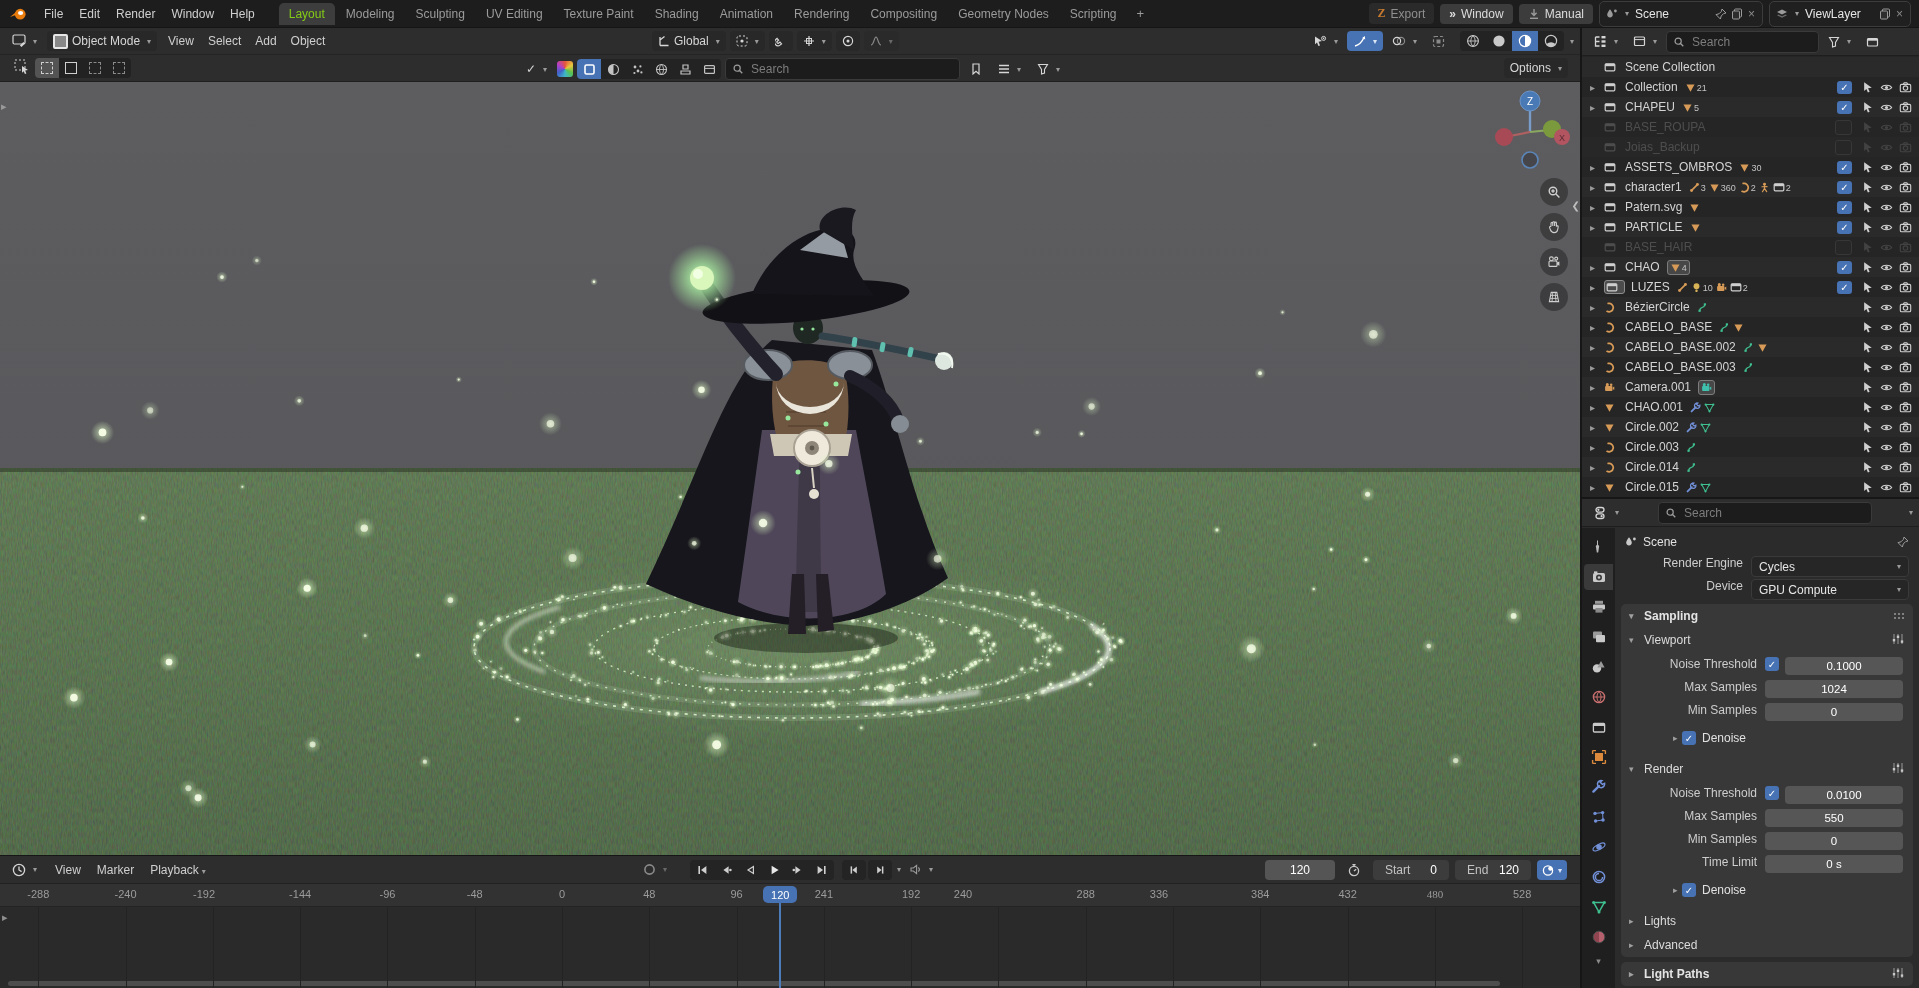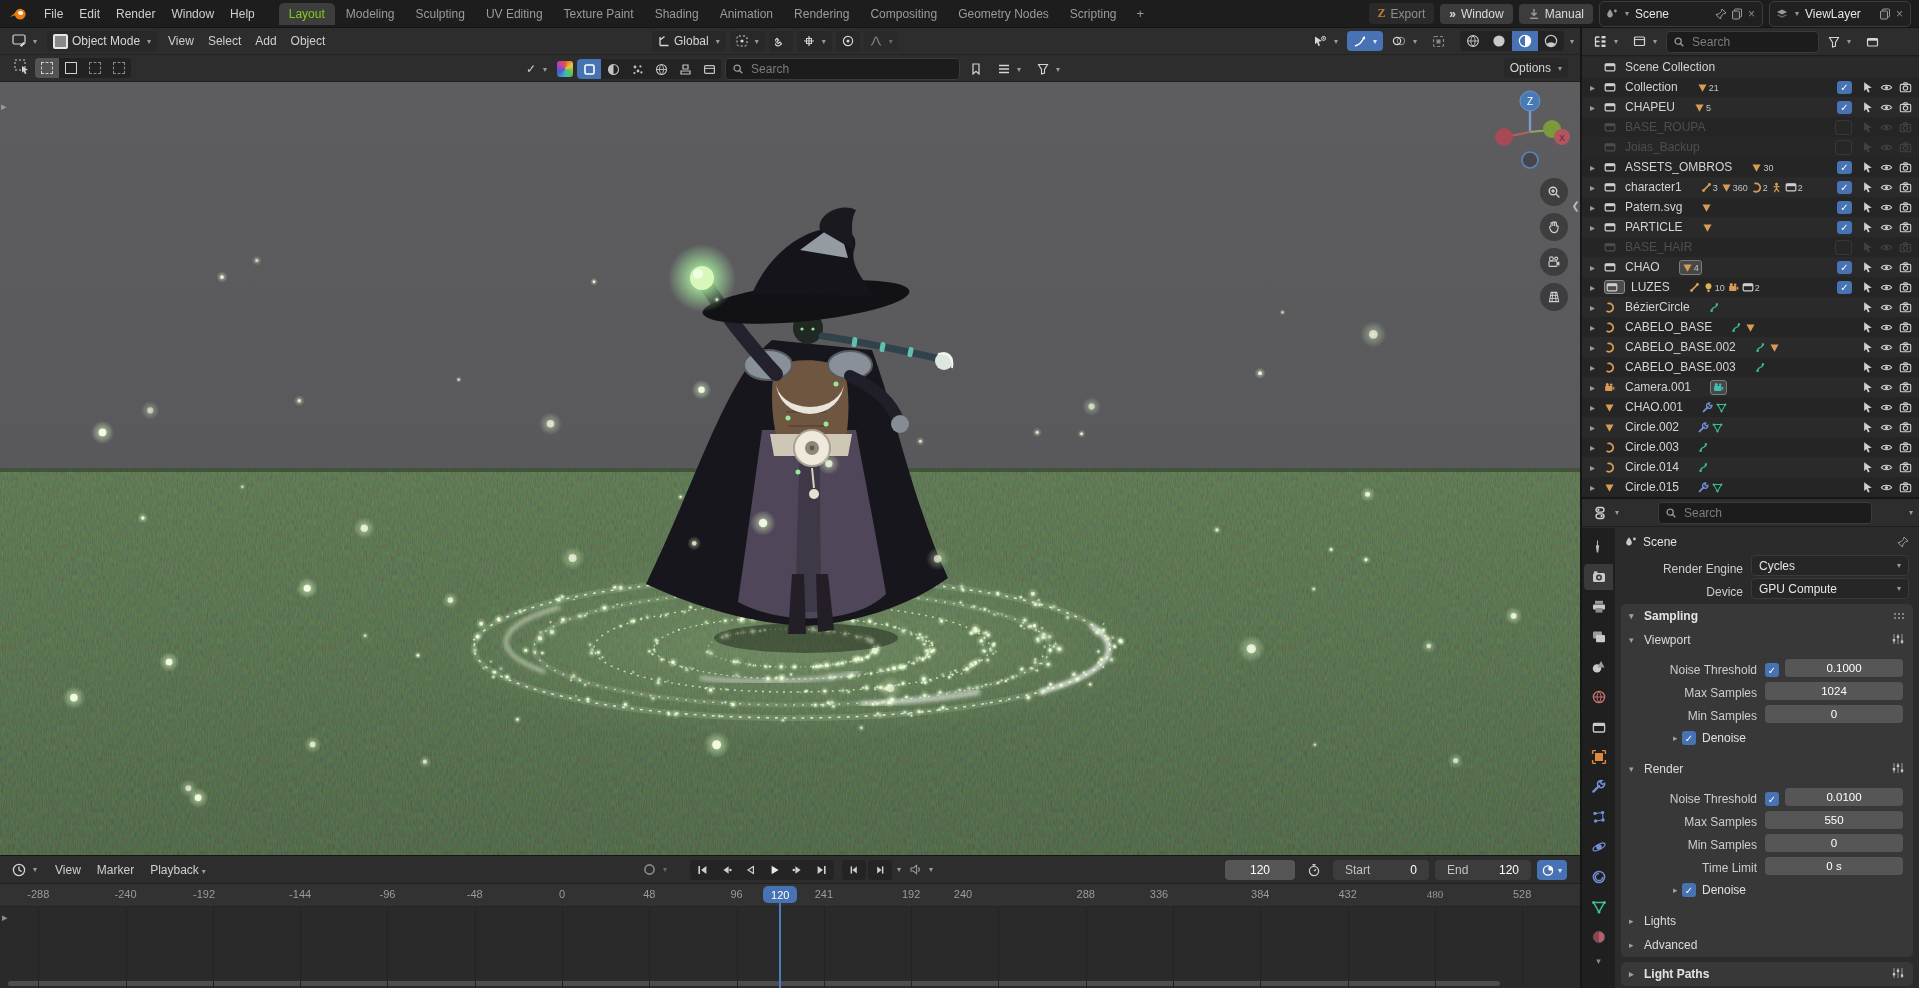--- a/index.html
+++ b/index.html
@@ -82,21 +82,21 @@
   #tl-header{position:relative;height:28px;display:flex;align-items:center;padding:0 6px;gap:4px;background:#2d2d2d;border-bottom:1px solid #222;box-sizing:border-box}
   #tl-menus{display:flex}
   #tl-autokey{position:absolute;left:637px;display:flex;align-items:center}
   #tl-transport{position:absolute;left:690px;display:flex;background:#242424;border-radius:4px;overflow:hidden}
   .trbtn{width:24px;height:20px;display:flex;align-items:center;justify-content:center;color:#cfcfcf}
   .trbtn.play{color:#e8e8e8}
   #tl-steps{position:absolute;left:842px;display:flex;align-items:center;gap:2px}
   .right-cluster{position:absolute;right:13px;top:4px;display:flex;align-items:center;gap:6px}
   .frame-field{width:70px;height:20px;background:#555;border-radius:4px;color:#fff;display:flex;
                align-items:center;justify-content:center}
-  .range-field{width:96px;height:20px;background:#3c3c3c;border-radius:4px;display:flex;align-items:center;
+  .range-field{width:76px;height:20px;background:#3c3c3c;border-radius:4px;display:flex;align-items:center;
                justify-content:space-between;padding:0 12px;box-sizing:border-box}
   .rf-label{color:#c3c3c3}.rf-val{color:#fff}
   .sync-btn{display:flex;align-items:center;background:#4772b3;border-radius:4px;height:20px;padding:0 5px;color:#fff}
   #tl-ruler{position:relative;height:22px;background:#323232;border-bottom:1px solid #242424;overflow:hidden}
   .tick{position:absolute;top:4px;width:48px;margin-left:-24px;text-align:center;color:#9b9b9b;font-size:11px}
   .badge{position:absolute;top:2px;width:34px;height:17px;background:#4772b3;border-radius:5px;color:#fff;
          display:flex;align-items:center;justify-content:center;font-size:11px}
   #tl-tracks{position:relative;height:82px;background:#2a2a2a;overflow:hidden}
   .vl{position:absolute;top:0;bottom:0;width:1px;background:#232323}
   #tl-playhead{position:absolute;top:47px;bottom:0;width:2px;background:#4e7cba}
@@ -111,21 +111,21 @@
   #outliner-rows{position:absolute;left:0;right:0;top:29px;bottom:0}
   .orow{height:20px;display:flex;align-items:center;padding:0 4px 0 8px;box-sizing:border-box}
   .orow:nth-child(odd){background:#2a2a2a}
   .o-arrow{width:14px;color:#9a9a9a;font-size:10px}
   .o-icon{width:17px;display:flex;color:#cfcfcf}
   .o-icon.orange{color:#d79b57}
   .o-icon.boxed{background:#4c4c4c;border:1px solid #8d8d8d;border-radius:3px;padding:0 1px;margin-right:2px}
   .o-name{padding-left:4px;color:#d4d4d4;white-space:nowrap}
   .orow.dim .o-name{color:#6f6f6f}
   .orow.dim .o-icon{color:#6f6f6f}
-  .o-badges{display:flex;gap:3px;margin-left:19px}
+  .o-badges{display:flex;gap:3px;margin-left:7px}
   .o-badge{display:inline-flex;align-items:flex-end}
   .o-badge.boxed{background:#474747;border:1px solid #7c7c7c;border-radius:3px;padding:1px 2px}
   .o-count{font-size:9px;color:#c3c3c3;margin-left:1px;line-height:9px}
   .b-mesh,.b-armature,.b-curve,.b-pose,.b-camera{color:#d79b57}
   .b-light{color:#d8b257}
   .b-collection{color:#cfcfcf}
   .b-wrench{color:#7290d8}
   .b-mesh-data,.b-curve-data{color:#3fbf8f}
   .b-camera-data{color:#3fc0ad}
   .o-sp{flex:1}
@@ -145,21 +145,21 @@
          padding:0 6px;gap:5px;box-sizing:border-box}
   #ptabs{position:absolute;left:0;top:29px;bottom:0;width:33px;background:#1f1f1f;display:flex;
          flex-direction:column;align-items:center;padding-top:6px;gap:4px}
   .ptab{width:29px;height:26px;border-radius:4px 0 0 4px;display:flex;align-items:center;justify-content:center}
   .ptab svg{width:16px;height:16px}
   .ptab.active{background:#3a3a3a}
   .ptab-more{color:#8a8a8a;font-size:9px;margin-top:2px}
   .pcontent{position:absolute;left:33px;right:0;top:29px;bottom:0;overflow:hidden}
   .pcrumb{display:flex;align-items:center;gap:6px;padding:7px 10px 4px 10px;color:#e2e2e2}
   .pcrumb .pin{margin-left:auto;color:#9a9a9a}
-  .prow{display:flex;align-items:flex-end;margin:3px 10px 3px 0;height:20px}
+  .prow{display:flex;align-items:flex-start;margin:3px 10px 3px 0;height:20px}
   .plabel{width:128px;text-align:right;margin-right:8px;color:#cdcdcd;white-space:nowrap;flex-shrink:0}
   .pdrop{flex:1;height:19px;background:#262626;border:1px solid #3a3a3a;border-radius:4px;display:flex;
          align-items:center;padding:0 7px;color:#e6e6e6;justify-content:space-between}
   .pslider{flex:1;height:18px;background:#565656;border-radius:4px;display:flex;align-items:center;
            justify-content:center;color:#fff;font-size:11.5px}
   .cbx{width:14px;height:14px;background:#4772b3;border-radius:3px;color:#fff;font-size:10px;display:flex;
        align-items:center;justify-content:center;margin-right:6px;flex-shrink:0}
   .panel{background:#383838;border-radius:5px;margin:5px 6px}
   .panel-h{height:24px;display:flex;align-items:center;gap:6px;padding:0 8px;color:#e4e4e4;font-weight:bold}
   .panel-h.sub{font-weight:normal;color:#dcdcdc}

